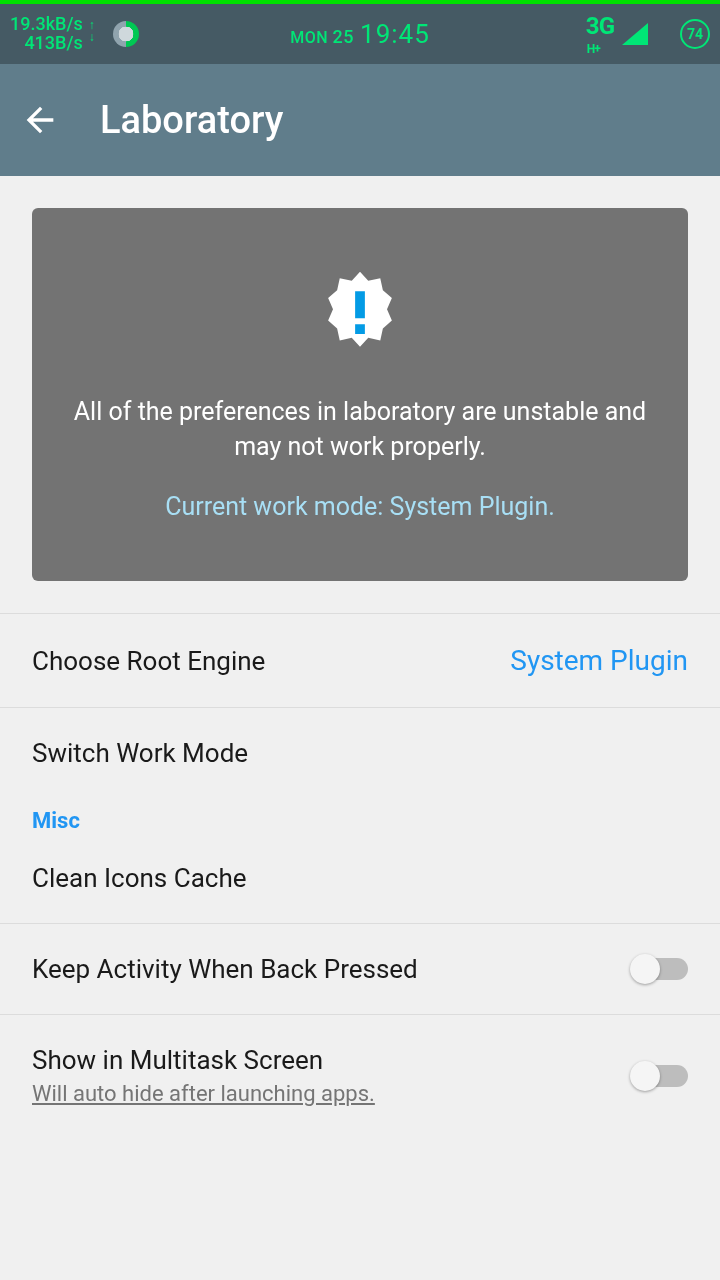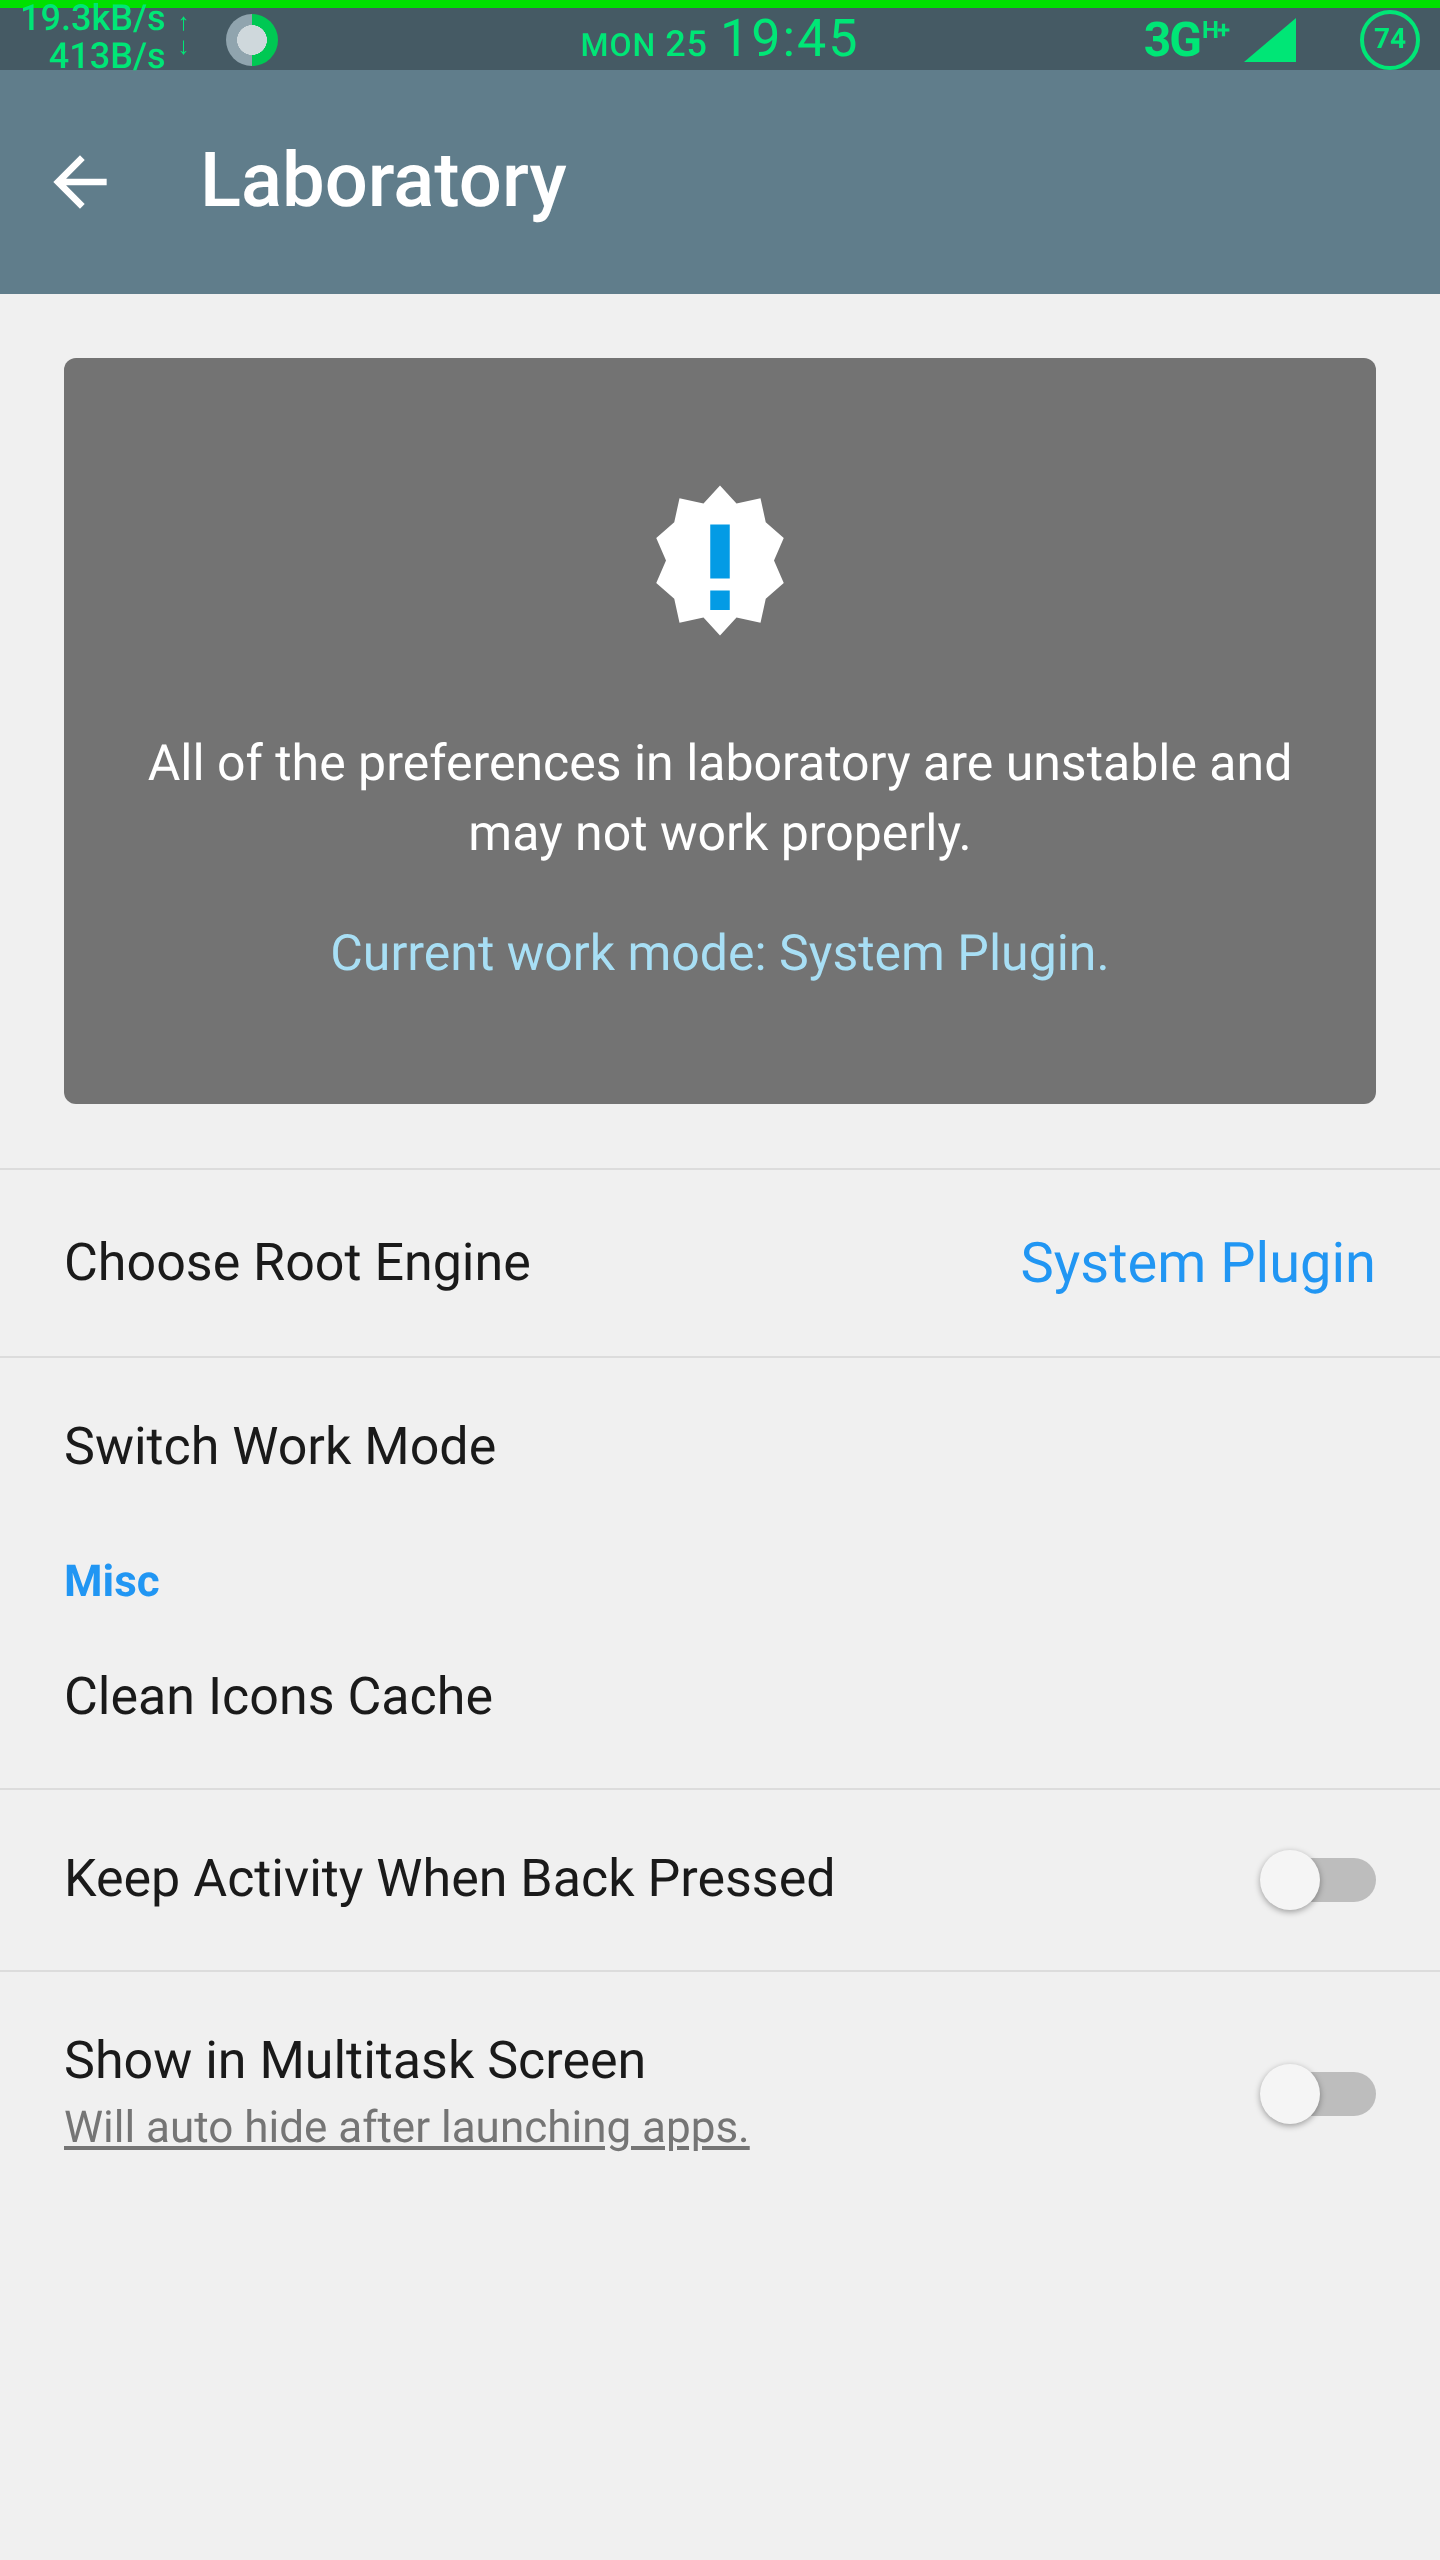--- a/index.html
+++ b/index.html
@@ -1,18 +1,18 @@
 <!DOCTYPE html>
 <html><head>
 <meta charset="utf-8">
 <style>
   * { margin: 0; padding: 0; box-sizing: border-box; }
   html, body { width: 720px; height: 1280px; overflow: hidden; font-family: Roboto, "Helvetica Neue", Arial, sans-serif; background: #f0f0f0; }
   .status-bar {
-    height: 35px;
+    height: 64px;
     background: #455a64;
     position: relative;
     color: #00e676;
     display: flex;
     align-items: center;
     padding: 0 10px;
     font-size: 18px;
     border-top: 4px solid #00e000;
   }
   .status-left {
@@ -31,21 +31,21 @@
     align-self:center;
   }
   .status-center {
     position:absolute; left:50%; transform:translateX(-50%);
     display:flex; align-items:baseline; gap:6px;
   }
   .date-small { font-size:16px; font-weight:500; letter-spacing:0.5px;}
   .date-small .dnum { font-size:18px;}
   .time-big { font-size:26px; font-weight:400; letter-spacing:1px;}
   .status-right { margin-left:auto; display:flex; align-items:center; gap:8px; }
-  .sig-3g { font-size:24px; font-weight:700; letter-spacing:-1px; display:flex; align-items:flex-start;}
+  .sig-3g { font-size:24px; font-weight:700; letter-spacing:-1px; display:flex; align-items:flex-start;flex-direction:column;}
   .sig-3g sup { font-size:12px; margin-top:2px; margin-left:1px;}
   .sig-tri {
     width:0; height:0;
     border-left: 26px solid transparent;
     border-bottom: 22px solid #00e676;
   }
   .bat-badge {
     width:30px; height:30px; border:2.5px solid #00e676; border-radius:50%;
     display:flex; align-items:center; justify-content:center;
     font-size:14px; font-weight:700;margin-left:24px;

